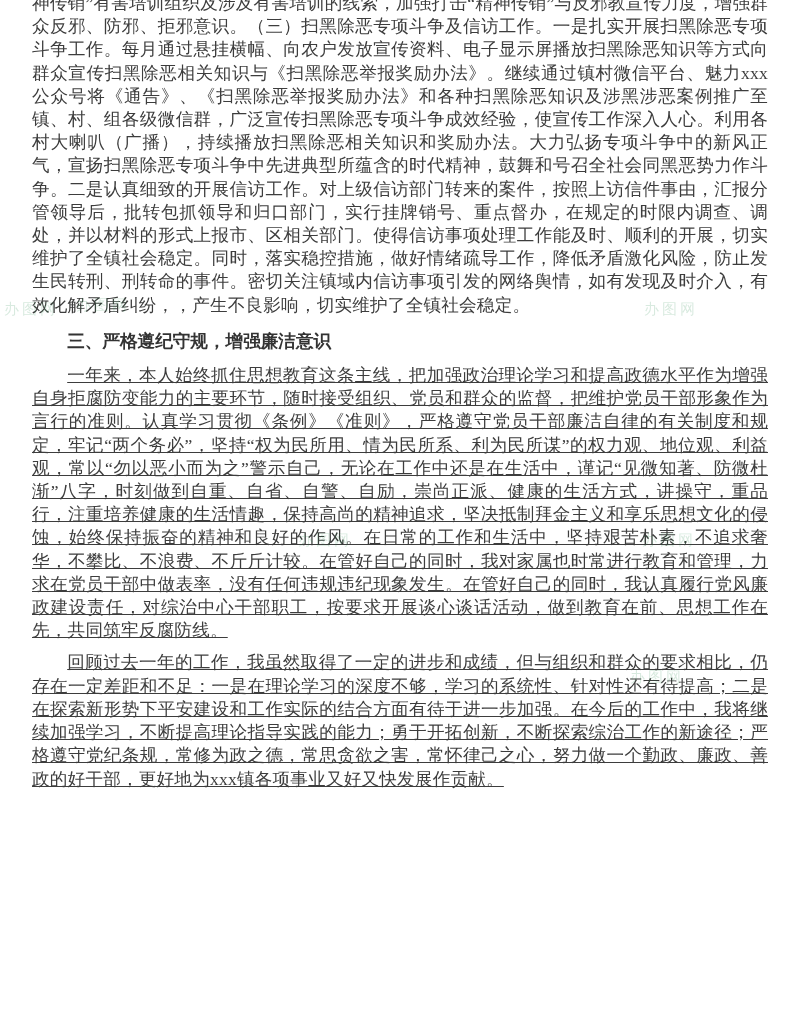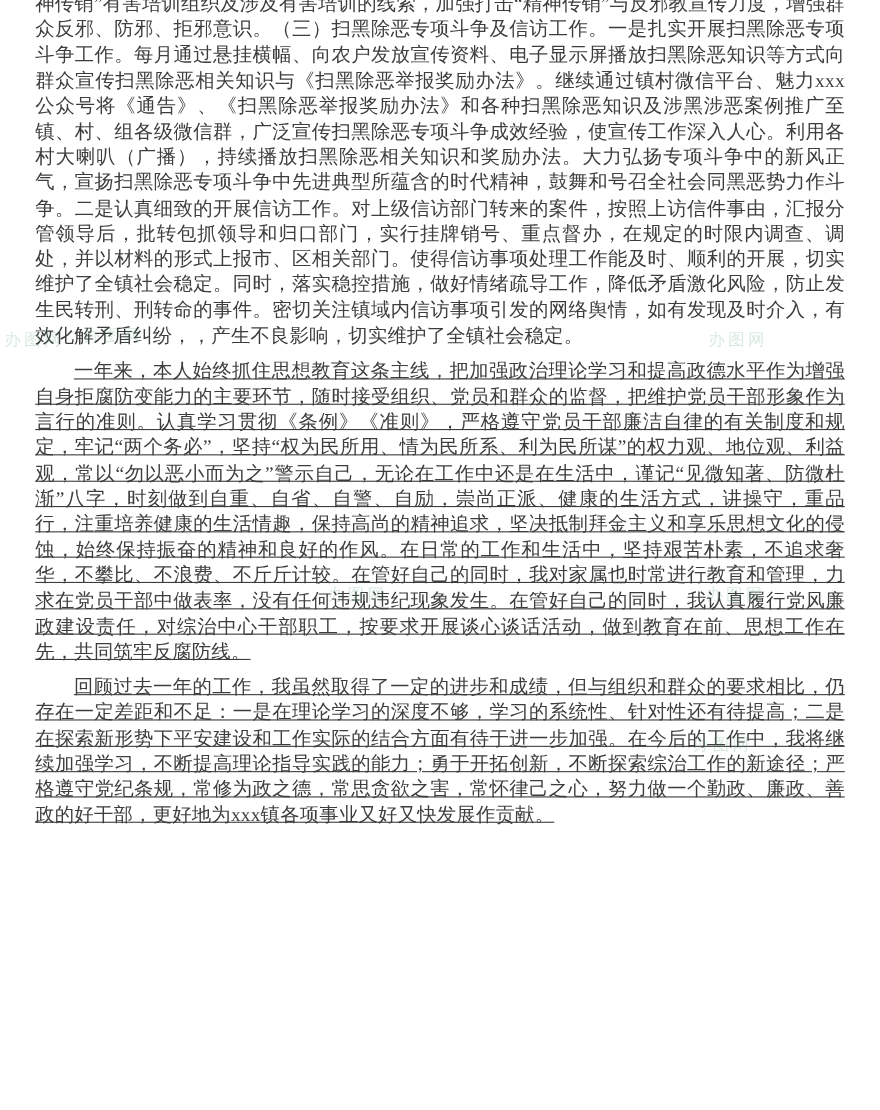--- a/index.html
+++ b/index.html
@@ -67,19 +67,20 @@
   <span class="wm" style="left:76px;  top:296px;">办图网</span>
   <span class="wm" style="left:644px; top:300px;">办图网</span>
   <span class="wm" style="left:298px; top:531px;">办图网</span>
   <span class="wm" style="left:642px; top:531px;">办图网</span>
   <span class="wm" style="left:630px; top:668px;">办图网</span>
 
   <div class="content">
 
     <p class="para">神传销”有害培训组织及涉及有害培训的线索，加强打击“精神传销”与反邪教宣传力度，增强群众反邪、防邪、拒邪意识。（三）扫黑除恶专项斗争及信访工作。一是扎实开展扫黑除恶专项斗争工作。每月通过悬挂横幅、向农户发放宣传资料、电子显示屏播放扫黑除恶知识等方式向群众宣传扫黑除恶相关知识与《扫黑除恶举报奖励办法》。继续通过镇村微信平台、魅力xxx公众号将《通告》、《扫黑除恶举报奖励办法》和各种扫黑除恶知识及涉黑涉恶案例推广至镇、村、组各级微信群，广泛宣传扫黑除恶专项斗争成效经验，使宣传工作深入人心。利用各村大喇叭（广播），持续播放扫黑除恶相关知识和奖励办法。大力弘扬专项斗争中的新风正气，宣扬扫黑除恶专项斗争中先进典型所蕴含的时代精神，鼓舞和号召全社会同黑恶势力作斗争。二是认真细致的开展信访工作。对上级信访部门转来的案件，按照上访信件事由，汇报分管领导后，批转包抓领导和归口部门，实行挂牌销号、重点督办，在规定的时限内调查、调处，并以材料的形式上报市、区相关部门。使得信访事项处理工作能及时、顺利的开展，切实维护了全镇社会稳定。同时，落实稳控措施，做好情绪疏导工作，降低矛盾激化风险，防止发生民转刑、刑转命的事件。密切关注镇域内信访事项引发的网络舆情，如有发现及时介入，有效化解矛盾纠纷，，产生不良影响，切实维护了全镇社会稳定。</p>
 
+    <h3 class="heading">三、严格遵纪守规，增强廉洁意识</h3>
 
     <p class="para indent">一年来，本人始终抓住思想教育这条主线，把加强政治理论学习和提高政德水平作为增强自身拒腐防变能力的主要环节，随时接受组织、党员和群众的监督，把维护党员干部形象作为言行的准则。认真学习贯彻《条例》《准则》，严格遵守党员干部廉洁自律的有关制度和规定，牢记“两个务必”，坚持“权为民所用、情为民所系、利为民所谋”的权力观、地位观、利益观，常以“勿以恶小而为之”警示自己，无论在工作中还是在生活中，谨记“见微知著、防微杜渐”八字，时刻做到自重、自省、自警、自励，崇尚正派、健康的生活方式，讲操守，重品行，注重培养健康的生活情趣，保持高尚的精神追求，坚决抵制拜金主义和享乐思想文化的侵蚀，始终保持振奋的精神和良好的作风。在日常的工作和生活中，坚持艰苦朴素，不追求奢华，不攀比、不浪费、不斤斤计较。在管好自己的同时，我对家属也时常进行教育和管理，力求在党员干部中做表率，没有任何违规违纪现象发生。在管好自己的同时，我认真履行党风廉政建设责任，对综治中心干部职工，按要求开展谈心谈话活动，做到教育在前、思想工作在先，共同筑牢反腐防线。</p>
 
     <p class="para indent">回顾过去一年的工作，我虽然取得了一定的进步和成绩，但与组织和群众的要求相比，仍存在一定差距和不足：一是在理论学习的深度不够，学习的系统性、针对性还有待提高；二是在探索新形势下平安建设和工作实际的结合方面有待于进一步加强。在今后的工作中，我将继续加强学习，不断提高理论指导实践的能力；勇于开拓创新，不断探索综治工作的新途径；严格遵守党纪条规，常修为政之德，常思贪欲之害，常怀律己之心，努力做一个勤政、廉政、善政的好干部，更好地为xxx镇各项事业又好又快发展作贡献。</p>
 
   </div>
 </div>
 
 </body></html>

